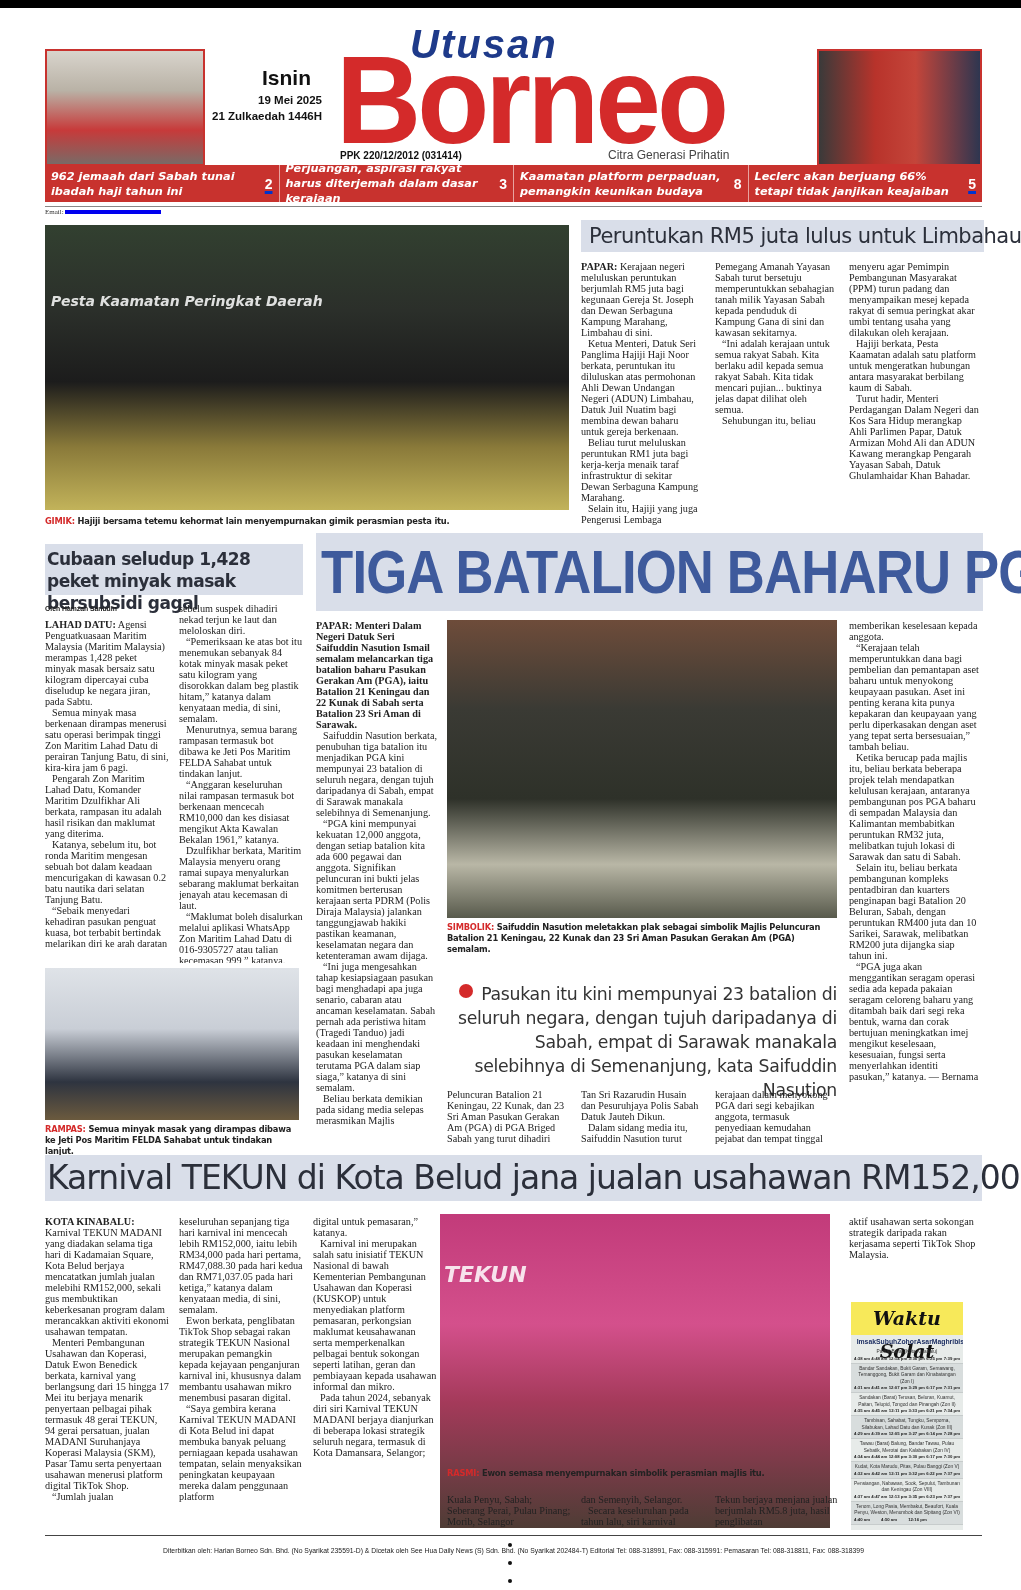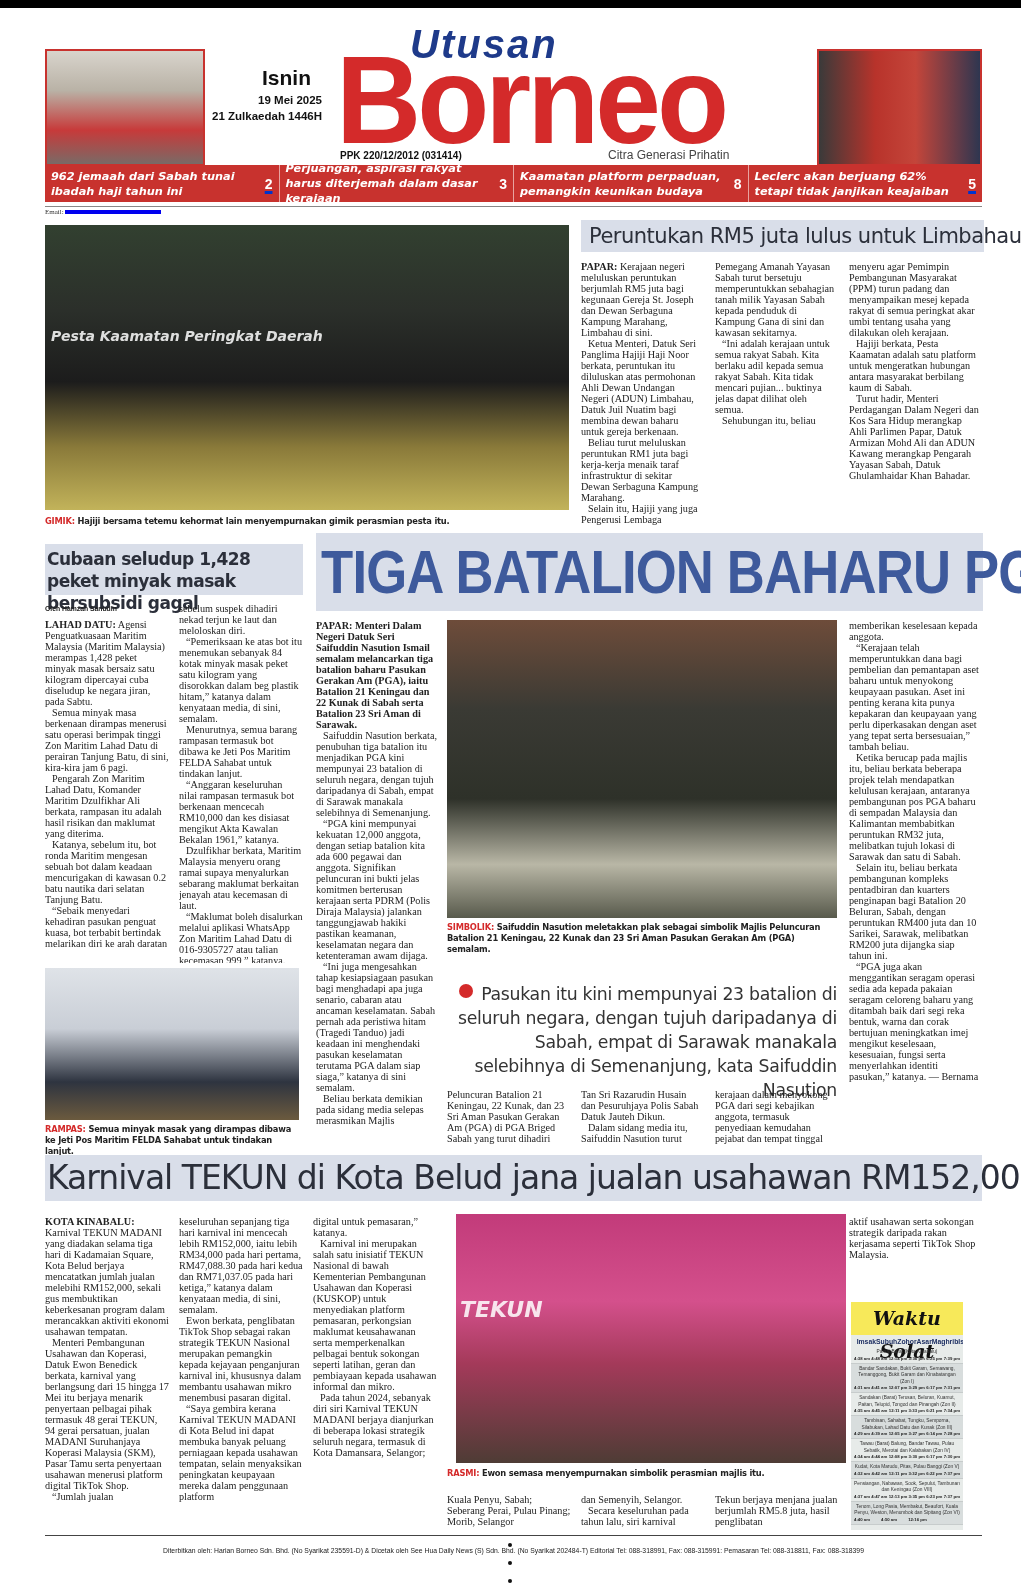--- a/index.html
+++ b/index.html
@@ -48,23 +48,23 @@
   .byline { left: 45px; top: 604px; font-family: "Liberation Sans", sans-serif; font-weight: 700; font-size: 8px; color: #222; transform: scaleX(0.85); transform-origin: left; }
 
   
   .pic { overflow: hidden; }
   .pic-kaamatan { left: 45px; top: 225px; width: 524px; height: 285px;
     background: linear-gradient(180deg,#324030 0%,#2b2f2a 30%,#1c1c1c 55%,#8a7a3a 78%,#c2b35a 100%); }
   .pic-pga { left: 447px; top: 620px; width: 390px; height: 298px;
     background: linear-gradient(180deg,#6e4c3a 0%,#3a3a34 30%,#2e3129 60%,#b9b7a6 82%,#585a4c 100%); }
   .pic-rampas { left: 45px; top: 968px; width: 254px; height: 152px;
     background: linear-gradient(180deg,#dfe3e8 0%,#c9ced6 40%,#2e3440 75%,#6b5a3e 100%); }
-  .pic-tekun { left: 456px; top: 1214px; width: 390px; height: 249px;
+  .pic-tekun { left: 440px; top: 1214px; width: 390px; height: 314px;
     background: linear-gradient(180deg,#c23b7a 0%,#d4508c 35%,#a43a5a 60%,#4e3c35 100%); }
-  .pic-label { position: absolute; font-family: "DejaVu Sans", sans-serif; font-style: italic; font-weight: 700; color: rgba(255,255,255,0.85); margin-top: 35px; }
+  .pic-label { position: absolute; font-family: "DejaVu Sans", sans-serif; font-style: italic; font-weight: 700; color: rgba(255,255,255,0.85); }
 
   .caption { font-family: "DejaVu Sans", sans-serif; font-weight: 700; font-size: 8.3px; line-height: 11px; color: #222; letter-spacing: -0.2px; }
   .caption .tag { color: #d42a2a; }
 
   .pullquote { left: 447px; top: 982px; width: 390px; font-family: "DejaVu Sans", sans-serif; font-size: 17.3px; line-height: 24px; color: #333; letter-spacing: -0.3px; text-align: right; }
   .pullquote .dot { display: inline-block; width: 14px; height: 14px; border-radius: 50%; background: #d42a2a; margin-right: 8px; vertical-align: 2px; }
 
   
   .solat { left: 851px; top: 1302px; width: 112px; height: 228px; background: #e7ebe9; overflow: hidden; }
   .solat-title { background: #f7e95a; height: 33px; font-family: "DejaVu Serif", serif; font-style: italic; font-weight: 700; font-size: 19px; line-height: 33px; color: #111; text-align: center; letter-spacing: 0px; }
@@ -100,21 +100,21 @@
   </div>
   <div class="teaser">
     <span class="teaser-text">Perjuangan, aspirasi rakyat harus diterjemah dalam dasar kerajaan</span>
     <span class="teaser-page">3</span>
   </div>
   <div class="teaser">
     <span class="teaser-text">Kaamatan platform perpaduan, pemangkin keunikan budaya</span>
     <span class="teaser-page">8</span>
   </div>
   <div class="teaser">
-    <span class="teaser-text">Leclerc akan berjuang 62% tetapi tidak janjikan keajaiban</span>
+    <span class="teaser-text">Leclerc akan berjuang 66% tetapi tidak janjikan keajaiban</span>
     <span class="teaser-page link">5</span>
   </div>
 </div>
 <div class="abs hr-top"></div>
 <div class="abs email">
   <span>Email:</span>
   <a></a>
 </div>
 
 <div class="abs pic pic-kaamatan">

